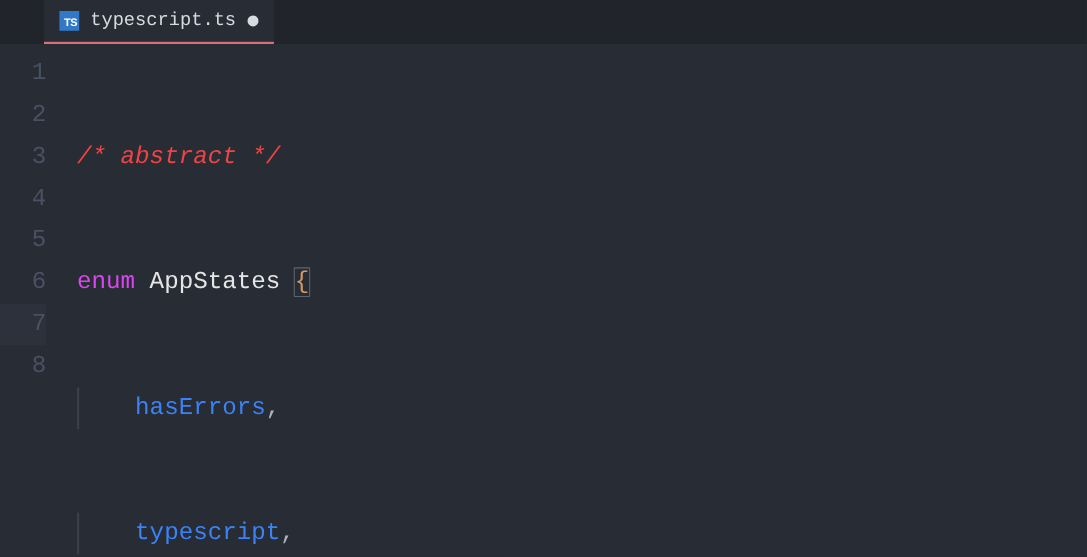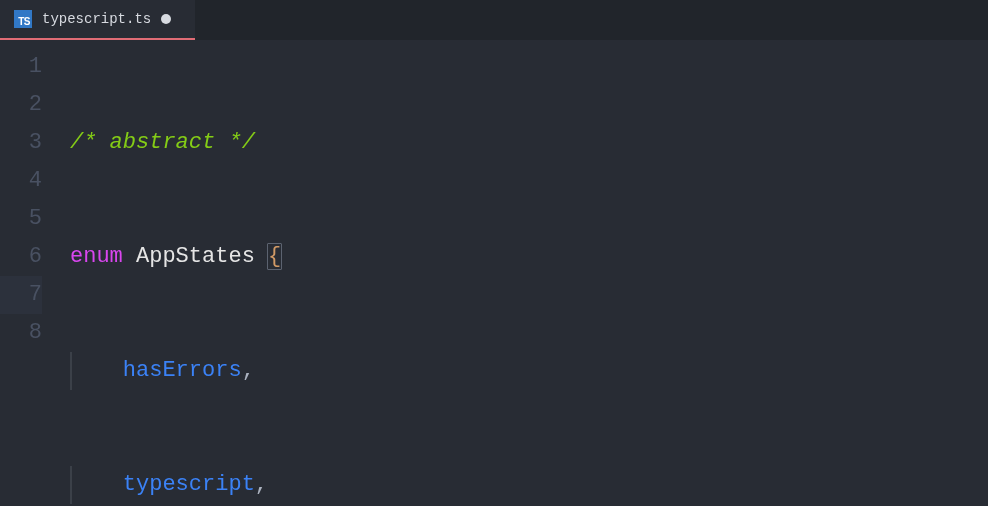--- a/index.html
+++ b/index.html
@@ -21,38 +21,39 @@
       align-items: stretch;
     }
     .tab {
       display: flex;
       align-items: center;
       background: #282c34;
       padding: 0 14px;
       gap: 10px;
       border-bottom: 2px solid #e06c75;
       min-width: 195px;
+      margin-left: 40px;
     }
     .ts-icon {
       width: 18px;
       height: 18px;
       background: #3178c6;
       color: #fff;
       font-size: 10px;
       font-weight: bold;
       display: flex;
       align-items: flex-end;
       justify-content: flex-end;
       padding: 1px 2px 1px 0;
       font-family: Arial, sans-serif;
       letter-spacing: -0.5px;
     }
     .tab-label {
       color: #d7dae0;
-      font-size: 14px;
+      font-size: 17px;
     }
     .dirty-dot {
       width: 10px;
       height: 10px;
       border-radius: 50%;
       background: #d7dae0;
     }
     .editor {
       display: flex;
       padding-top: 8px;
@@ -80,21 +81,21 @@
       background: #2c313c;
     }
     .indent-guide {
       display: inline-block;
       width: 2px;
       height: 38px;
       background: #3b4048;
       vertical-align: top;
       margin-right: -2px;
     }
-    .tok-comment { color: #84cc16; font-style: italic; }
+    .tok-comment { color: #ef4444; font-style: italic; }
     .tok-keyword { color: #d946ef; }
     .tok-class { color: #e5e5e5; }
     .tok-brace { color: #d19a66; }
     .tok-ident { color: #3b82f6; }
     .tok-punct { color: #abb2bf; }
     .bracket-match {
       border: 1px solid #5c6370;
       border-radius: 1px;
       margin: -1px;
     }

